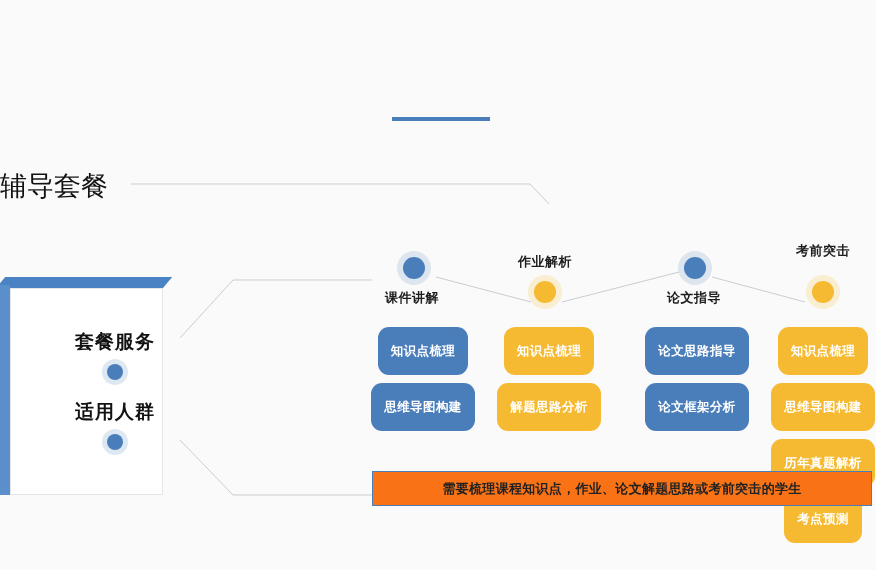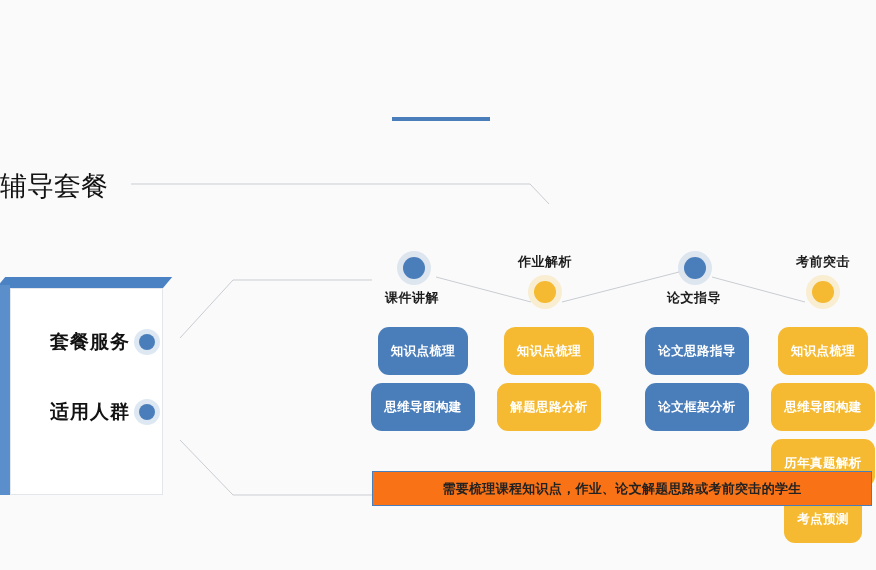--- a/index.html
+++ b/index.html
@@ -98,20 +98,21 @@
     border: 1px solid #e3e7ec;
     box-sizing: border-box;
   }
   .book-row {
     position: absolute;
     right: 8px;
     display: flex;
     align-items: center;
     gap: 9px;
     white-space: nowrap;
+    flex-direction: column;
   }
   .book-row-label {
     font-size: 19px;
     font-weight: bold;
     color: #121212;
     letter-spacing: 1px;
   }
 
   
   .dot {
@@ -225,21 +226,21 @@
   <div class="node-dot blue" style="left:403px; top:257px;"></div>
   <div class="node-label" style="left:385px; top:289px;">课件讲解</div>
 
   <div class="node-dot orange" style="left:534px; top:281px;"></div>
   <div class="node-label" style="left:518px; top:253px;">作业解析</div>
 
   <div class="node-dot blue" style="left:684px; top:257px;"></div>
   <div class="node-label" style="left:667px; top:289px;">论文指导</div>
 
   <div class="node-dot orange" style="left:812px; top:281px;"></div>
-  <div class="node-label" style="left:796px; top:253px;">考前突击</div>
+  <div class="node-label" style="left:796px; top:242px;">考前突击</div>
 
   <div class="tag-col" style="left:369px; top:327px; width:108px;">
     <div class="tag blue">知识点梳理</div>
     <div class="tag blue">思维导图构建</div>
   </div>
 
   <div class="tag-col" style="left:495px; top:327px; width:108px;">
     <div class="tag orange">知识点梳理</div>
     <div class="tag orange">解题思路分析</div>
   </div>

